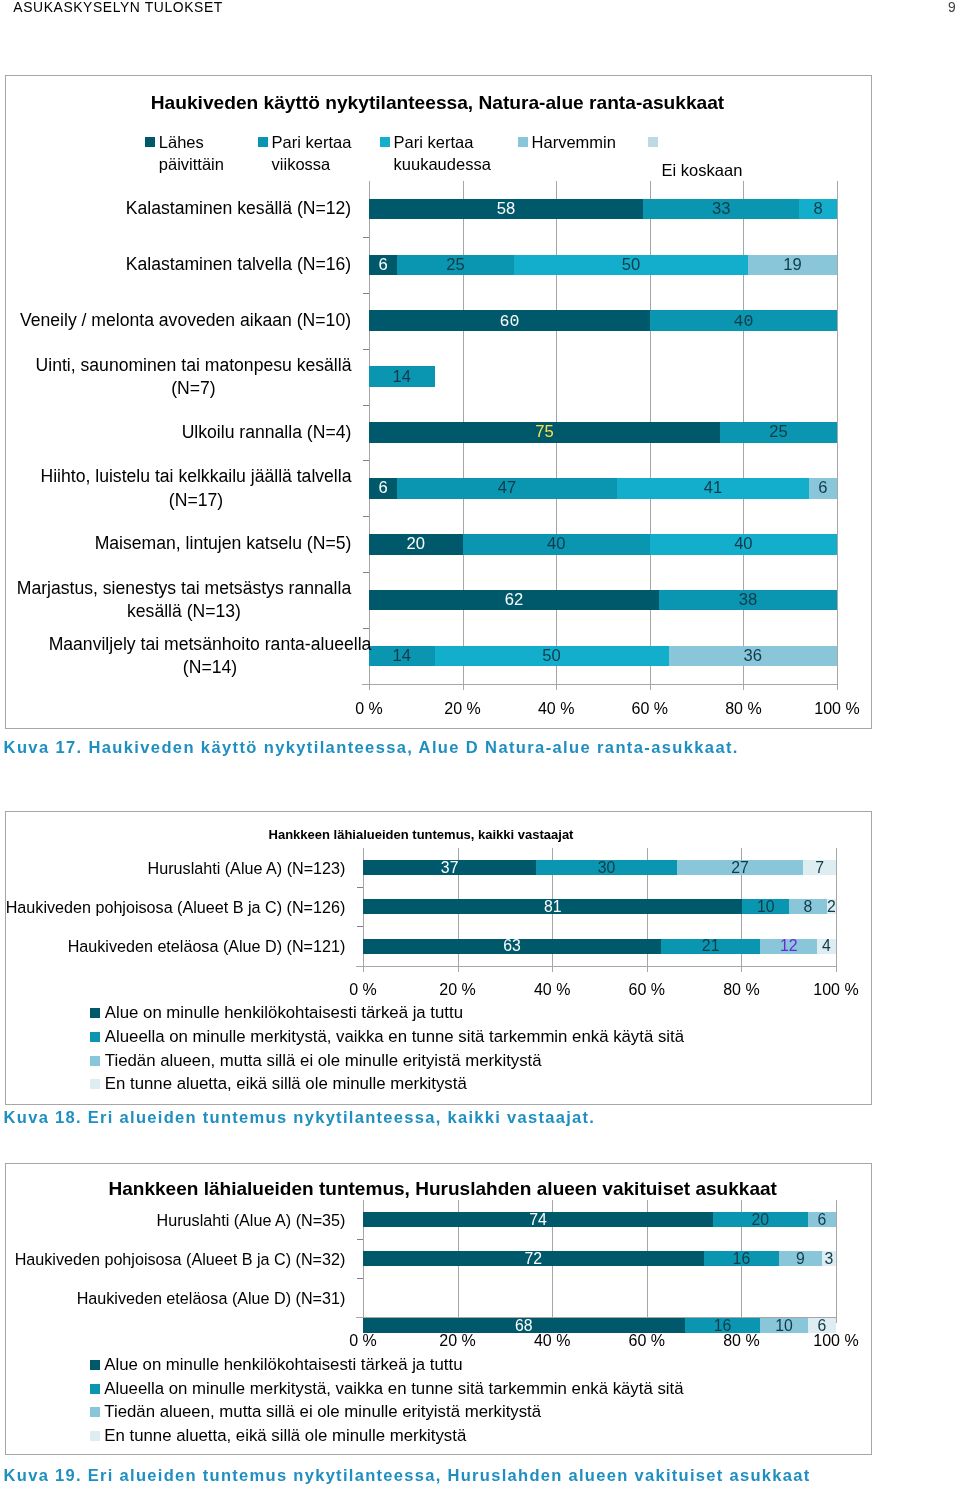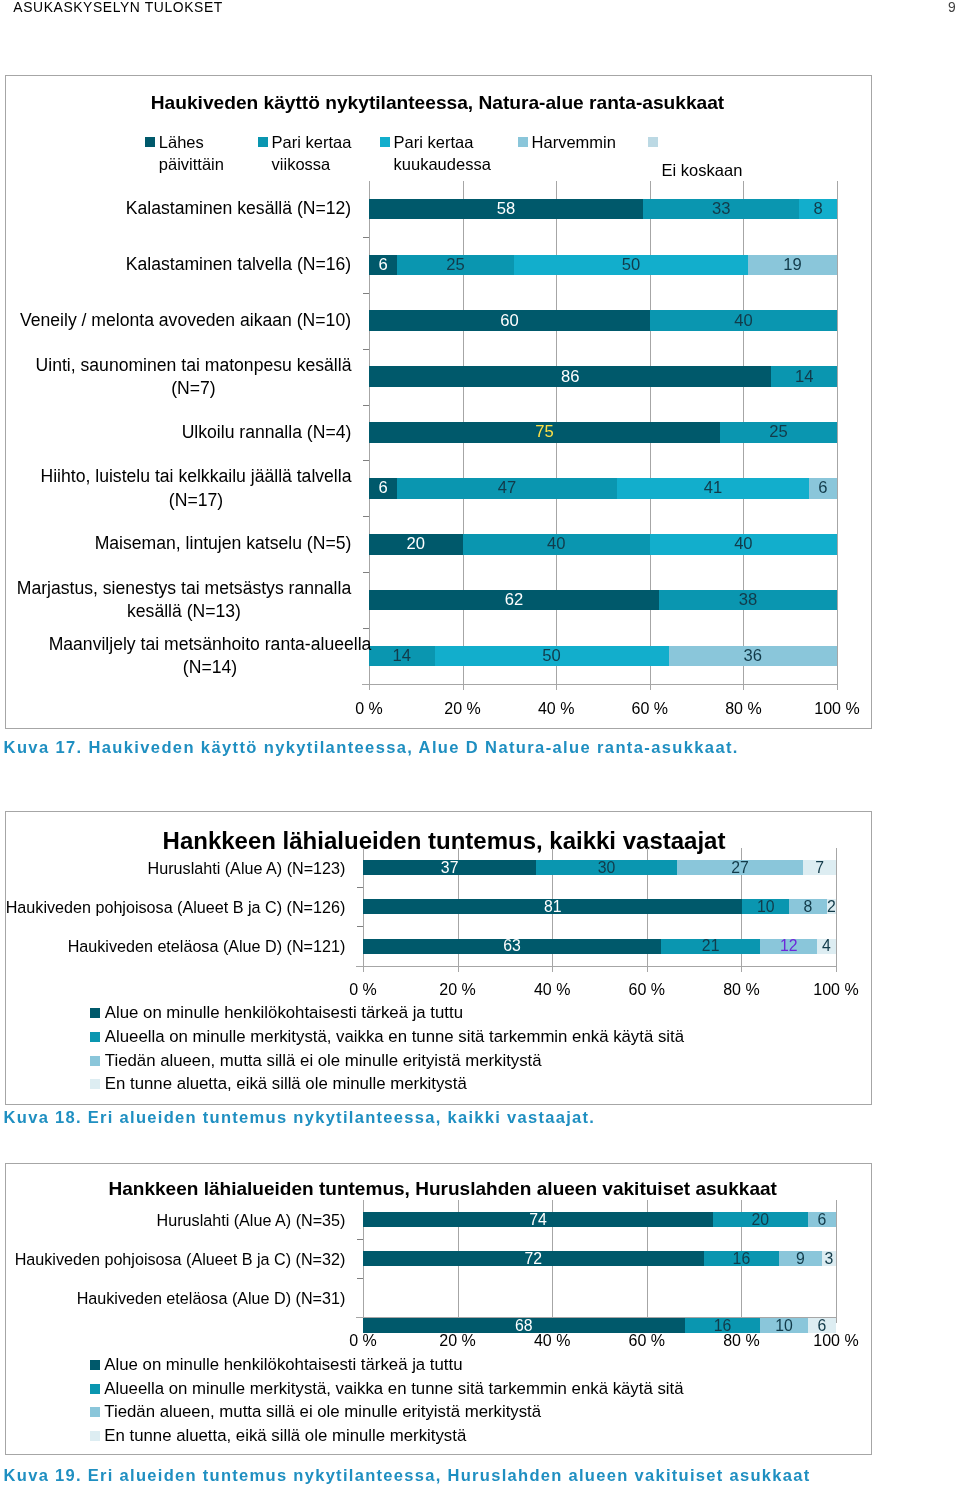--- a/index.html
+++ b/index.html
@@ -84,34 +84,31 @@
           </div>
           <div class="seg" style="width:234px;background:#12AECC;">
             <div class="seglab" style="font-size:16.6px;color:#123b4a;">50</div>
           </div>
           <div class="seg" style="width:88.92px;background:#8AC6DA;">
             <div class="seglab" style="font-size:16.6px;color:#123b4a;">19</div>
           </div>
         </div>
         <div class="catlabel" style="left:12px;top:264.8333333333333px;width:340px;font-size:17.6px;line-height:23.3px;transform:translateY(-50%);"><div class="catinner" style="display: inline-block; text-align: center; max-width: 340px; width: 227px;">Kalastaminen talvella (N=16)</div></div>
         <div class="tick" style="left:363px;top:293px;width:6px;height:1px;"></div>
-        <div class="bar" style="left:369px;top:310.4222222222222px;width:468px;height:20.6px;">
+        <div class="bar" style="left:369px;top:310.4222222222222px;width:468px;height:20.6px;font-family:Liberation Mono, monospace;">
           <div class="seg" style="width:280.8px;background:#00596B;">
             <div class="seglab" style="font-size:16.6px;color:#ffffff;">60</div>
           </div>
           <div class="seg" style="width:187.2px;background:#0A96B0;">
             <div class="seglab" style="font-size:16.6px;color:#123b4a;">40</div>
           </div>
         </div>
         <div class="catlabel" style="left:12px;top:320.72222222222223px;width:340px;font-size:17.6px;line-height:23.3px;transform:translateY(-50%);"><div class="catinner" style="display: inline-block; text-align: center; max-width: 340px; width: 333px;">Veneily / melonta avoveden aikaan (N=10)</div></div>
         <div class="tick" style="left:363px;top:349px;width:6px;height:1px;"></div>
         <div class="bar" style="left:369px;top:366.3111111111111px;width:468px;height:20.6px;">
-          <div class="seg" style="width:402.48px;background:#00596B;">
-            <div class="seglab" style="font-size:16.6px;color:#ffffff;">86</div>
-          </div>
           <div class="seg" style="width:65.52px;background:#0A96B0;">
             <div class="seglab" style="font-size:16.6px;color:#123b4a;">14</div>
           </div>
         </div>
         <div class="catlabel" style="left:12px;top:376.6111111111111px;width:340px;font-size:17.6px;line-height:23.3px;transform:translateY(-50%);"><div class="catinner" style="display: inline-block; text-align: center; max-width: 340px; width: 317px;">Uinti, saunominen tai matonpesu kesällä (N=7)</div></div>
         <div class="tick" style="left:363px;top:405px;width:6px;height:1px;"></div>
         <div class="bar" style="left:369px;top:422.2px;width:468px;height:20.6px;">
           <div class="seg" style="width:351px;background:#00596B;">
             <div class="seglab" style="font-size:16.6px;color:#fde047;">75</div>
           </div>
@@ -175,21 +172,21 @@
         <div class="xlab" style="left:329px;top:700px;width:80px;font-size:16px;">0 %</div>
         <div class="xlab" style="left:422.6px;top:700px;width:80px;font-size:16px;">20 %</div>
         <div class="xlab" style="left:516.2px;top:700px;width:80px;font-size:16px;">40 %</div>
         <div class="xlab" style="left:609.8px;top:700px;width:80px;font-size:16px;">60 %</div>
         <div class="xlab" style="left:703.4px;top:700px;width:80px;font-size:16px;">80 %</div>
         <div class="xlab" style="left:797px;top:700px;width:80px;font-size:16px;">100 %</div>
         <div class="caption" style="left:3.6px;top:738px;font-size:16.5px;letter-spacing:1.38px;color:#1F8FC1;">Kuva 17. Haukiveden käyttö nykytilanteessa, Alue D Natura-alue ranta-asukkaat.</div>
       </div>
       <div class="chart">
         <div class="chart-frame" style="left:5px;top:811px;width:867px;height:294px;"></div>
-        <div class="chart-title" style="left:44px;top:826.5px;width:800px;font-size:24px;">Hankkeen lähialueiden tuntemus, kaikki vastaajat</div>
+        <div class="chart-title" style="left:21px;top:826.5px;width:800px;font-size:13px;">Hankkeen lähialueiden tuntemus, kaikki vastaajat</div>
         <div class="legend-item" style="left:90.3px;top:1007px;font-size:16.8px;">
           <div class="sw" style="left:0px;top:1px;width:10.2px;height:10.2px;background:#00596B;"></div>
           <div class="tx" style="left:14.5px;top:-4px;">Alue on minulle henkilökohtaisesti tärkeä ja tuttu</div>
         </div>
         <div class="legend-item" style="left:90.3px;top:1030.6px;font-size:16.8px;">
           <div class="sw" style="left:0px;top:1px;width:10.2px;height:10.2px;background:#0A96B0;"></div>
           <div class="tx" style="left:14.5px;top:-4px;">Alueella on minulle merkitystä, vaikka en tunne sitä tarkemmin enkä käytä sitä</div>
         </div>
         <div class="legend-item" style="left:90.3px;top:1054.5px;font-size:16.8px;">
           <div class="sw" style="left:0px;top:1px;width:10.2px;height:10.2px;background:#8AC6DA;"></div>

